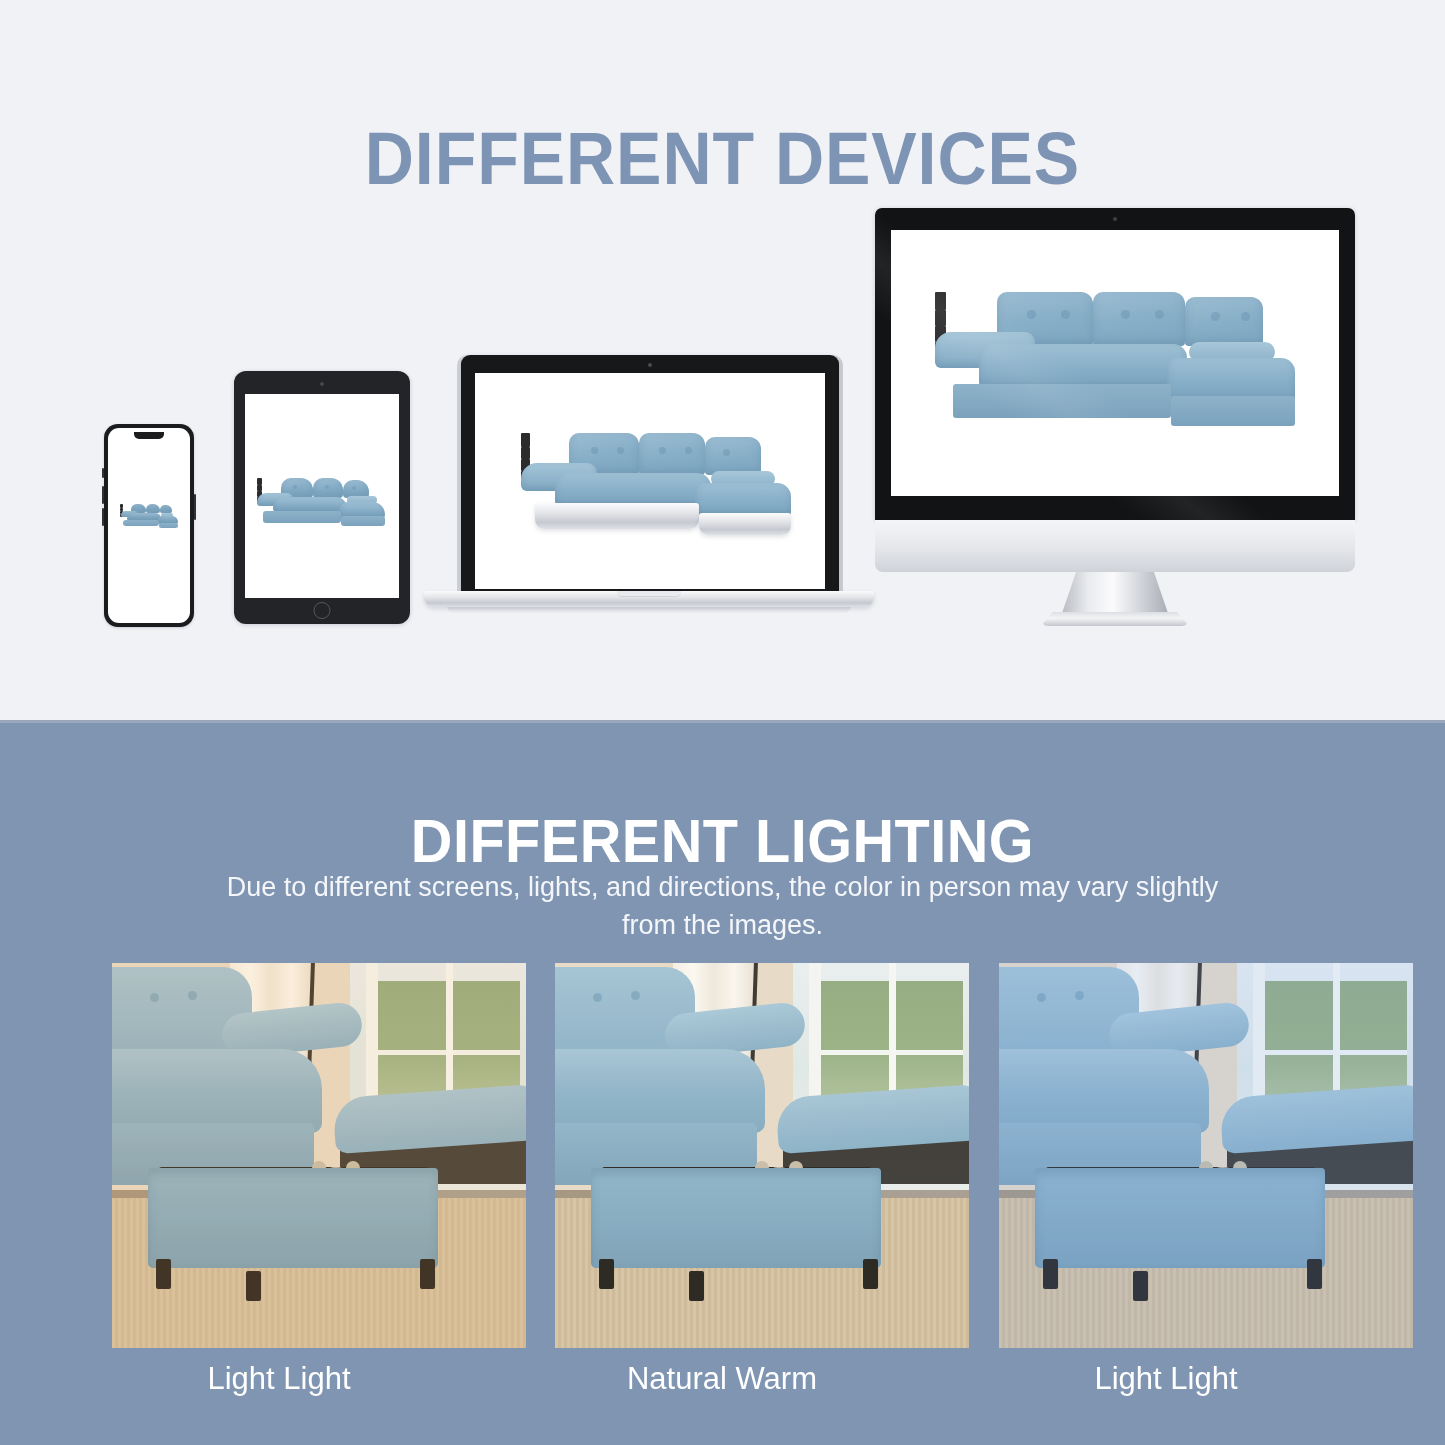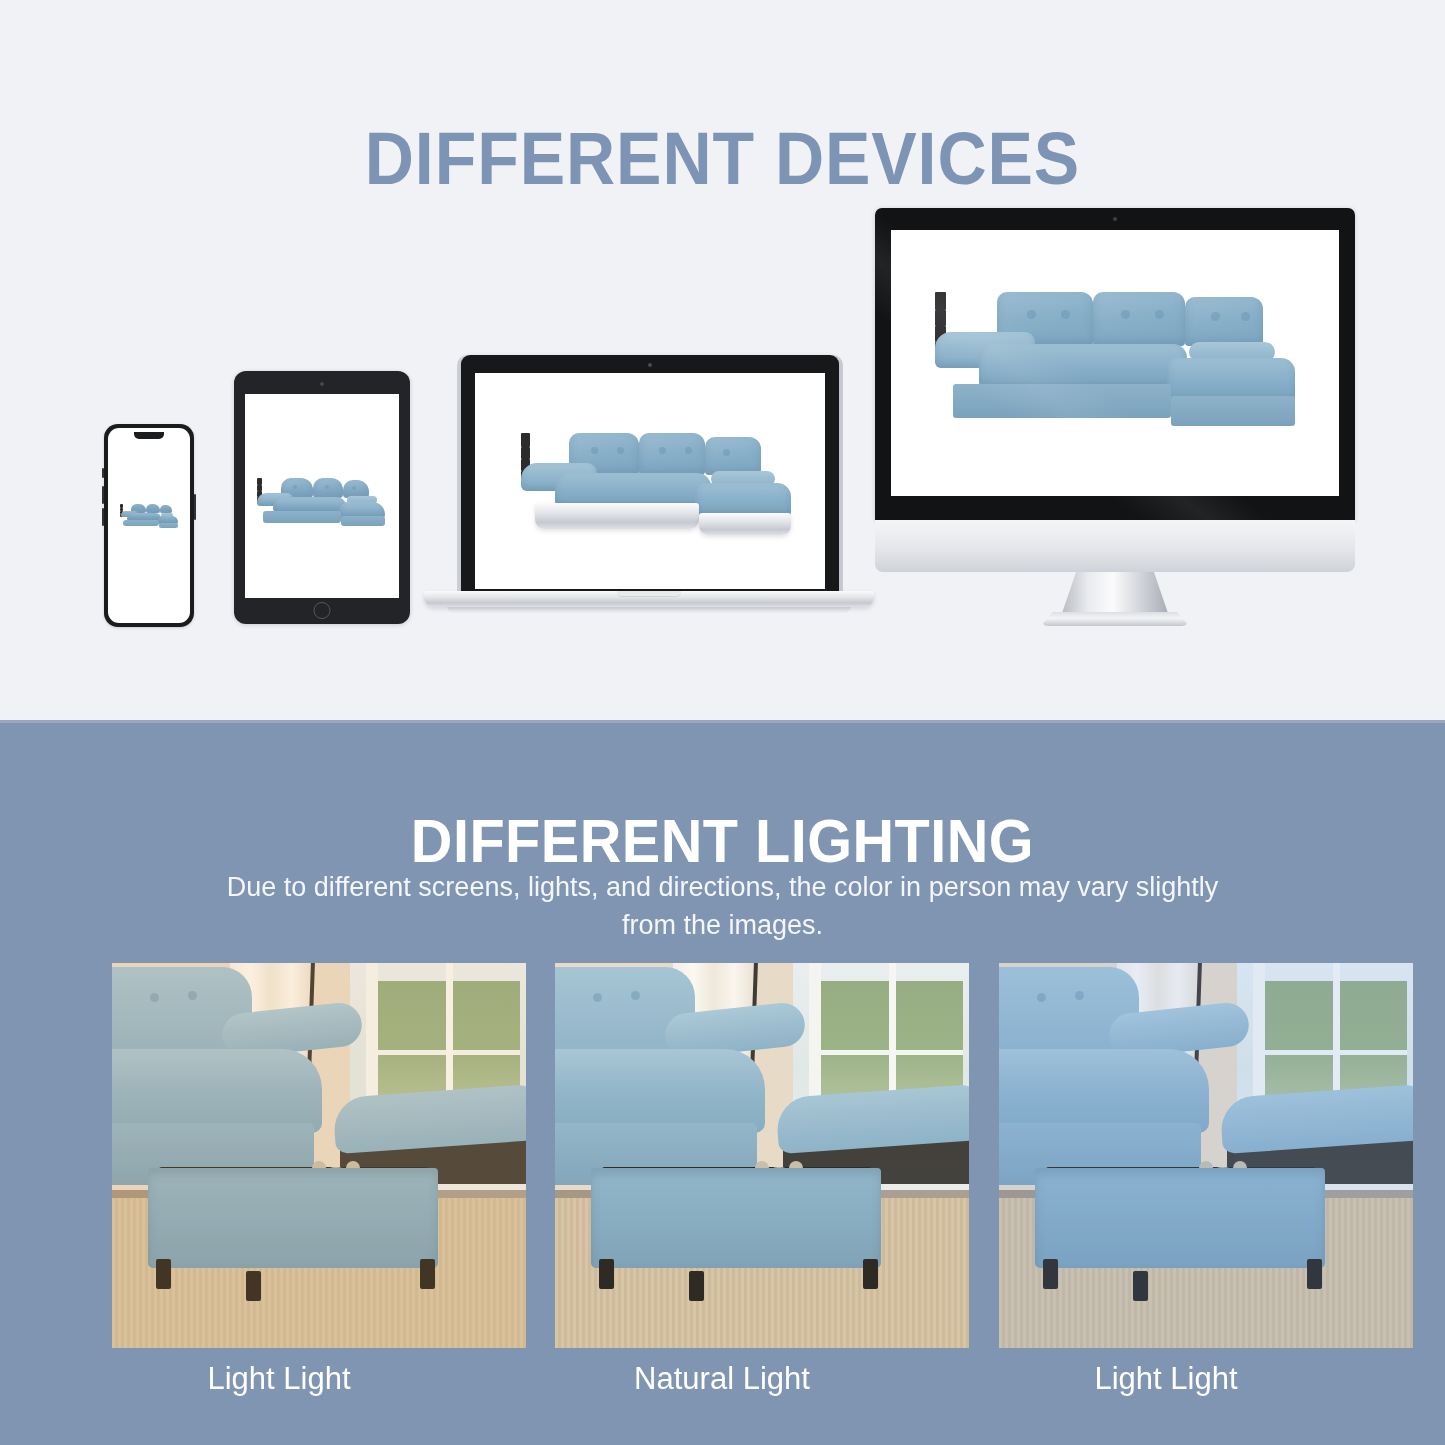--- a/index.html
+++ b/index.html
@@ -585,18 +585,18 @@
           <div class="oleg" style="left:44px;top:296px;"></div>
           <div class="oleg" style="left:134px;top:308px;"></div>
           <div class="oleg" style="left:308px;top:296px;"></div>
         </div>
         <div class="tint cold"></div>
       </figure>
     </div>
 
     <div class="caption-row">
       <div class="caption c1">Light Light</div>
-      <div class="caption c2">Natural Light</div>
+      <div class="caption c2">Natural Warm</div>
       <div class="caption c3">Light Light</div>
     </div>
 
   </section>
 </div>
 
 </body></html>

